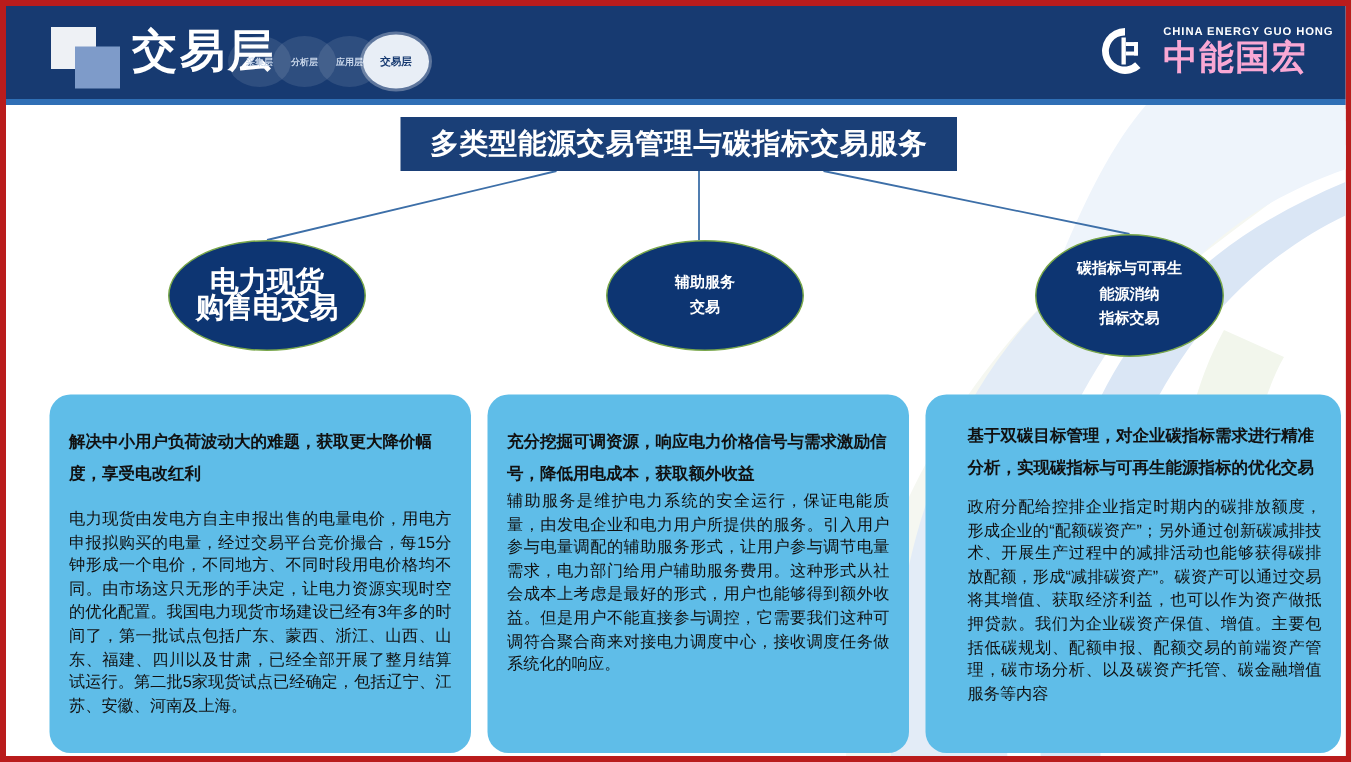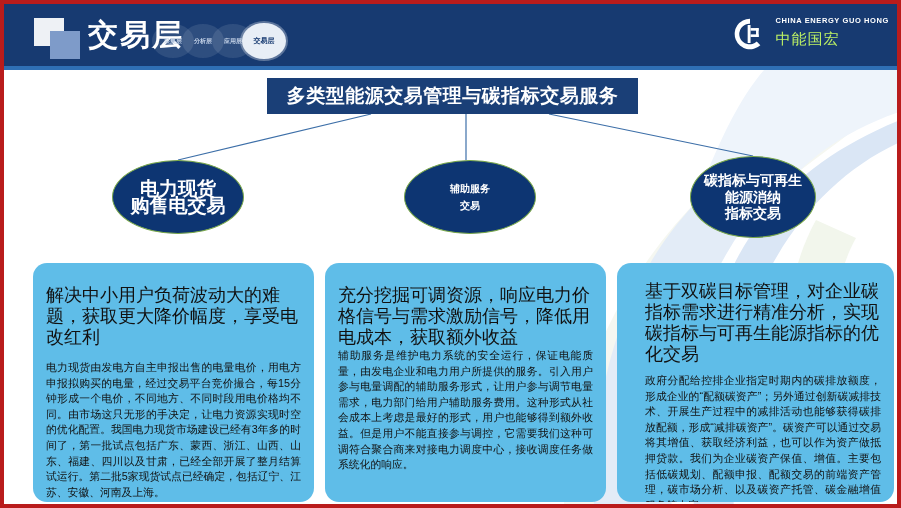--- a/index.html
+++ b/index.html
@@ -69,21 +69,21 @@
     position:absolute;right:16px;top:12px;
     height:40px;display:flex;align-items:flex-start;gap:8px;
   }
   #brand-mark{width:36px;height:36px;flex:0 0 36px;}
   #brand-text{display:flex;flex-direction:column;justify-content:center;}
   #brand-en{
     font-size:7.5px;color:#ffffff;letter-spacing:0.6px;
     font-weight:bold;line-height:10px;white-space:nowrap;
   }
   #brand-cn{
-    font-size:15px;color:#bef264;font-weight:normal;
+    font-size:23px;color:#f9a8d4;font-weight:bold;
     letter-spacing:1px;line-height:25px;white-space:nowrap;
   }
 
   
   #watermark{
     position:absolute;left:0;top:66px;width:901px;height:441px;
     pointer-events:none;
   }
 
   
@@ -115,41 +115,41 @@
     color:#ffffff;font-weight:bold;
     line-height:17px;
     box-sizing:border-box;
   }
   .node .node-label{
     display:block;white-space:pre-line;
   }
   #node-1{left:108px;top:156px;width:132px;height:74px;font-size:19px;}
   #node-2{left:400px;top:156px;width:132px;height:74px;font-size:10px;}
   #node-3{
-    left:686px;top:152px;width:126px;height:82px;font-size:14px;
+    left:686px;top:152px;width:126px;height:82px;font-size:10px;
     line-height:16.5px;
     text-align:center;
   }
   #node-3 .node-label{width:146px;}
 
   
   .panel{
     position:absolute;
     background:#5fbde8;
     border-radius:14px;
     box-sizing:border-box;
     padding:14px 13px 12px 13px;
     overflow:hidden;
   }
   #panel-1{left:29px;top:259px;width:281px;height:239px;}
   #panel-2{left:321px;top:259px;width:281px;height:239px;}
   #panel-3{left:613px;top:259px;width:277px;height:239px;padding-left:28px;}
 
   .panel-head{
-    font-size:18px;font-weight:normal;color:#111111;
+    font-size:11px;font-weight:bold;color:#111111;
     line-height:21px;
     margin:8px 0 0 0;
   }
   #panel-3 .panel-head{margin-top:4px;}
   .panel-body{
     font-size:10.8px;color:#111111;
     line-height:15.6px;
     margin-top:0;
     text-align:justify;
   }

